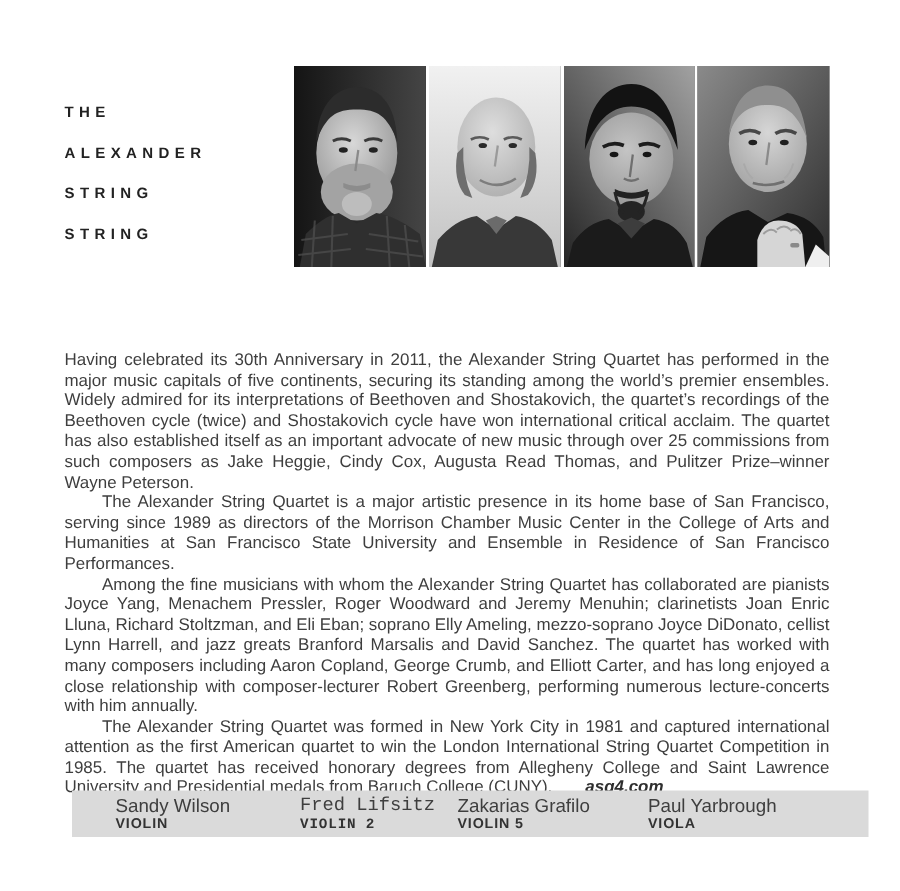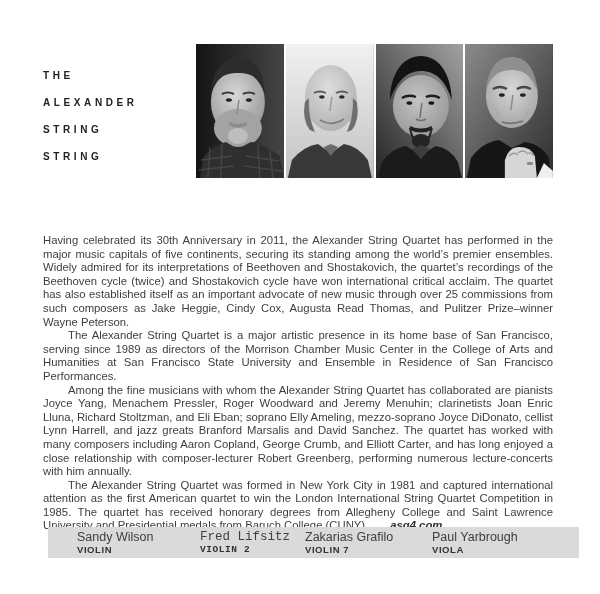--- a/index.html
+++ b/index.html
@@ -189,21 +189,21 @@
     <div class="cell c1">
       <div class="name">Sandy Wilson</div>
       <div class="instr">VIOLIN</div>
     </div>
     <div class="cell c2">
       <div class="name">Fred Lifsitz</div>
       <div class="instr">VIOLIN 2</div>
     </div>
     <div class="cell c3">
       <div class="name">Zakarias Grafilo</div>
-      <div class="instr">VIOLIN 7</div>
+      <div class="instr">VIOLIN 5</div>
     </div>
     <div class="cell c4">
       <div class="name">Paul Yarbrough</div>
       <div class="instr">VIOLA</div>
     </div>
   </footer>
 
 </div>
 
 </body></html>

